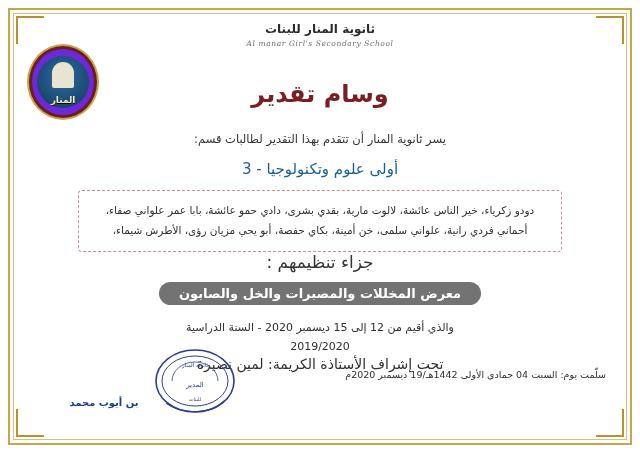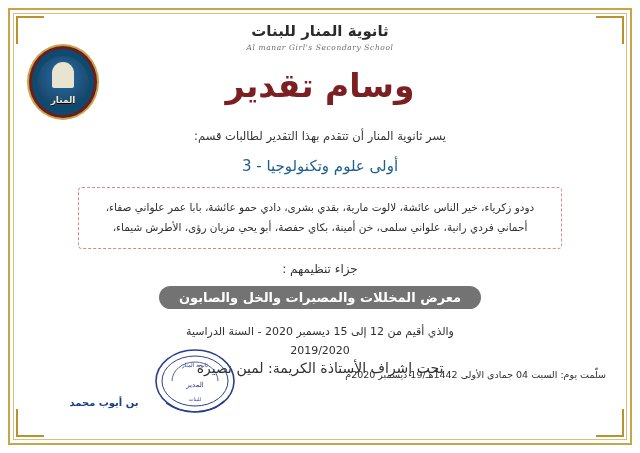--- a/index.html
+++ b/index.html
@@ -53,21 +53,21 @@
   .content {
     position: relative;
     padding: 18px 34px 10px 34px;
     text-align: center;
     height: 100%;
     box-sizing: border-box;
   }
 
   
   .school-name {
-    font-size: 15px;
+    font-size: 12px;
     font-weight: bold;
     color: #2b2b2b;
     letter-spacing: 0.5px;
     margin-top: 4px;
   }
   .school-sub {
     font-size: 7.5px;
     color: #6c6c6c;
     font-family: "DejaVu Serif", serif;
     font-style: italic;
@@ -76,21 +76,21 @@
   }
 
   
   .logo {
     position: absolute;
     top: 46px;
     left: 29px;
     width: 68px;
     height: 72px;
     border-radius: 50%;
-    background: #0c4a6e;
+    background: #6d28d9;
     border: 3px solid #6b1d20;
     box-shadow: 0 0 0 2px #c8a44a;
     display: flex;
     align-items: center;
     justify-content: center;
     box-sizing: border-box;
   }
   .logo-inner {
     width: 52px;
     height: 52px;
@@ -116,24 +116,24 @@
     position: relative;
     font-size: 9px;
     color: #f2e9c7;
     font-weight: bold;
     margin-bottom: 3px;
     text-shadow: 0 1px 0 #000;
   }
 
   
   .title {
-    font-size: 33px;
+    font-size: 24px;
     font-weight: bold;
     color: #7a1f22;
-    margin-top: 14px;
+    margin-top: 32px;
     letter-spacing: 1px;
   }
 
   .intro {
     font-size: 11.5px;
     color: #333333;
     margin-top: 24px;
   }
 
   .class-name {
@@ -150,23 +150,22 @@
     border-radius: 4px;
     padding: 9px 10px 10px 10px;
   }
   .names-line {
     font-size: 10.5px;
     color: #2f2f2f;
     line-height: 1.95;
   }
 
   .reason-label {
-    font-size: 12px;
+    font-size: 17px;
     color: #333333;
-    margin-top: 13px;
   }
 
   .event-badge {
     display: inline-block;
     margin-top: 10px;
     background: #737373;
     color: #ffffff;
     font-size: 13px;
     font-weight: bold;
     padding: 4px 20px;

